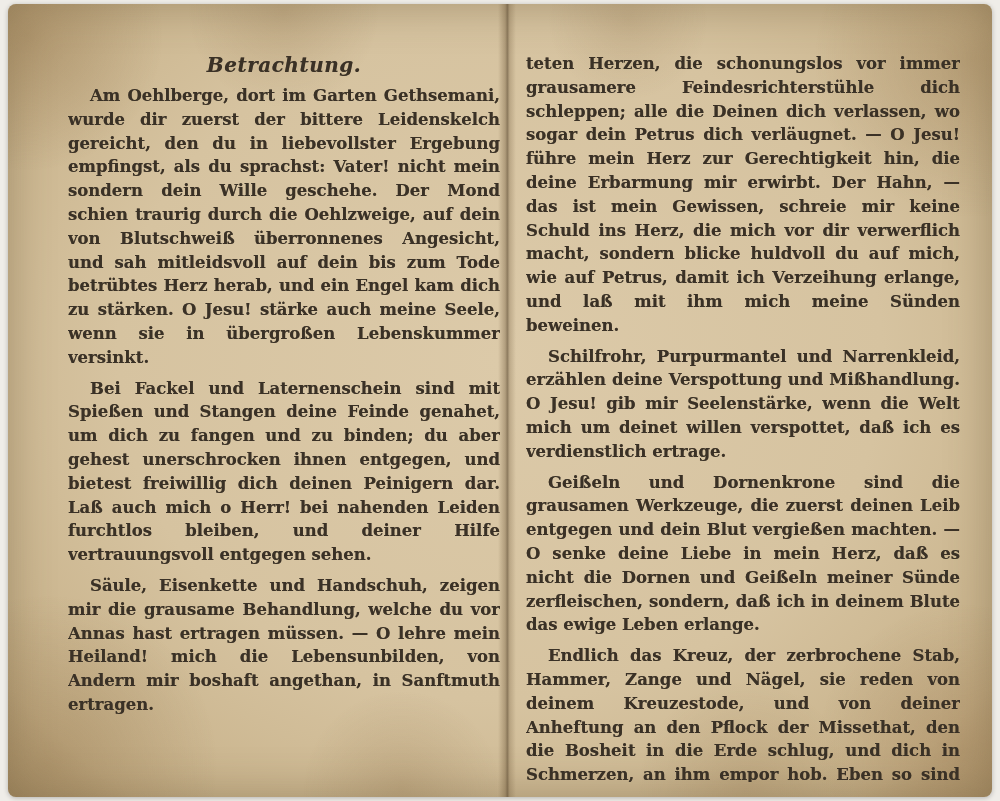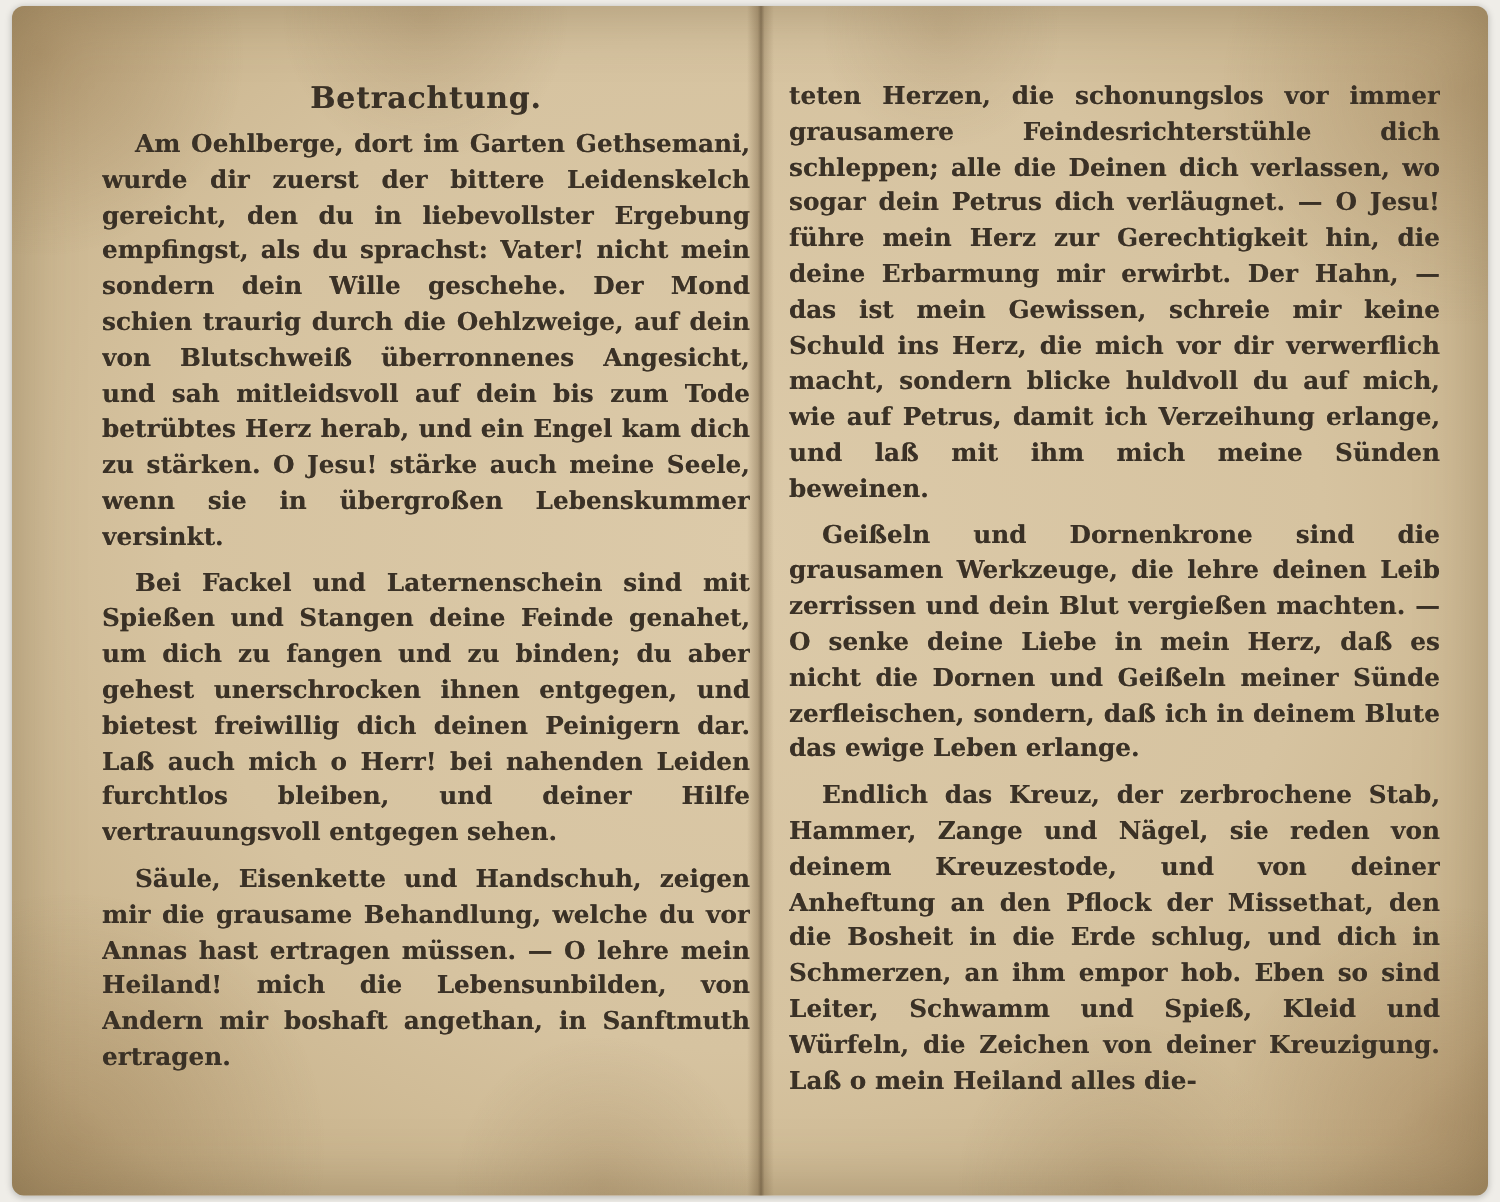--- a/index.html
+++ b/index.html
@@ -42,37 +42,38 @@
     color:#3a3126;
     font-weight:bold;
     font-size:16.5px;line-height:23.8px;
     text-align:justify;
     text-shadow:0 0 .4px rgba(58,49,38,.55);
   }
   .page-left{left:60px;width:432px;}
   .page-right{left:518px;width:434px;}
   .heading{
     text-align:center;font-size:20px;line-height:26px;
-    margin:0 0 6px 0;font-weight:bold;letter-spacing:.5px;
+    margin:0 0 6px 0;font-weight:bold;letter-spacing:.5px;font-style:italic;
   }
   .page p{margin:0 0 7px 0;text-indent:22px;}
   .page p.continued{text-indent:0;}
 </style>
 </head>
 <body>
 
 <div class="paper">
   <div class="fold"></div>
 
   <div class="page page-left">
     <h1 class="heading">Betrachtung.</h1>
     <p>Am Oehlberge, dort im Garten Gethsemani, wurde dir zuerst der bittere Leidenskelch gereicht, den du in liebevollster Ergebung empfingst, als du sprachst: Vater! nicht mein sondern dein Wille geschehe. Der Mond schien traurig durch die Oehlzweige, auf dein von Blutschweiß überronnenes Angesicht, und sah mitleidsvoll auf dein bis zum Tode betrübtes Herz herab, und ein Engel kam dich zu stärken. O Jesu! stärke auch meine Seele, wenn sie in übergroßen Lebenskummer versinkt.</p>
     <p>Bei Fackel und Laternenschein sind mit Spießen und Stangen deine Feinde genahet, um dich zu fangen und zu binden; du aber gehest unerschrocken ihnen entgegen, und bietest freiwillig dich deinen Peinigern dar. Laß auch mich o Herr! bei nahenden Leiden furchtlos bleiben, und deiner Hilfe vertrauungsvoll entgegen sehen.</p>
     <p>Säule, Eisenkette und Handschuh, zeigen mir die grausame Behandlung, welche du vor Annas hast ertragen müssen. — O lehre mein Heiland! mich die Lebensunbilden, von Andern mir boshaft angethan, in Sanftmuth ertragen.</p>
 
   </div>
 
   <div class="page page-right">
     <p class="continued">teten Herzen, die schonungslos vor immer grausamere Feindesrichterstühle dich schleppen; alle die Deinen dich verlassen, wo sogar dein Petrus dich verläugnet. — O Jesu! führe mein Herz zur Gerechtigkeit hin, die deine Erbarmung mir erwirbt. Der Hahn, — das ist mein Gewissen, schreie mir keine Schuld ins Herz, die mich vor dir verwerflich macht, sondern blicke huldvoll du auf mich, wie auf Petrus, damit ich Verzeihung erlange, und laß mit ihm mich meine Sünden beweinen.</p>
-    <p>Geißeln und Dornenkrone sind die grausamen Werkzeuge, die lehre deinen Leib zerrissen und dein Blut vergießen machten. — O senke deine Liebe in mein Herz, daß es nicht die Dornen und Geißeln meiner Sünde zerfleischen, sondern, daß ich in deinem Blute das ewige Leben erlange.</p>
+    <p>Schilfrohr, Purpurmantel und Narrenkleid, erzählen deine Verspottung und Mißhandlung. O Jesu! gib mir Seelenstärke, wenn die Welt mich um deinet willen verspottet, daß ich es verdienstlich ertrage.</p>
+    <p>Geißeln und Dornenkrone sind die grausamen Werkzeuge, die zuerst deinen Leib entgegen und dein Blut vergießen machten. — O senke deine Liebe in mein Herz, daß es nicht die Dornen und Geißeln meiner Sünde zerfleischen, sondern, daß ich in deinem Blute das ewige Leben erlange.</p>
     <p>Endlich das Kreuz, der zerbrochene Stab, Hammer, Zange und Nägel, sie reden von deinem Kreuzestode, und von deiner Anheftung an den Pflock der Missethat, den die Bosheit in die Erde schlug, und dich in Schmerzen, an ihm empor hob. Eben so sind Leiter, Schwamm und Spieß, Kleid und Würfeln, die Zeichen von deiner Kreuzigung. Laß o mein Heiland alles die-</p>
   </div>
 </div>
 
 </body></html>

